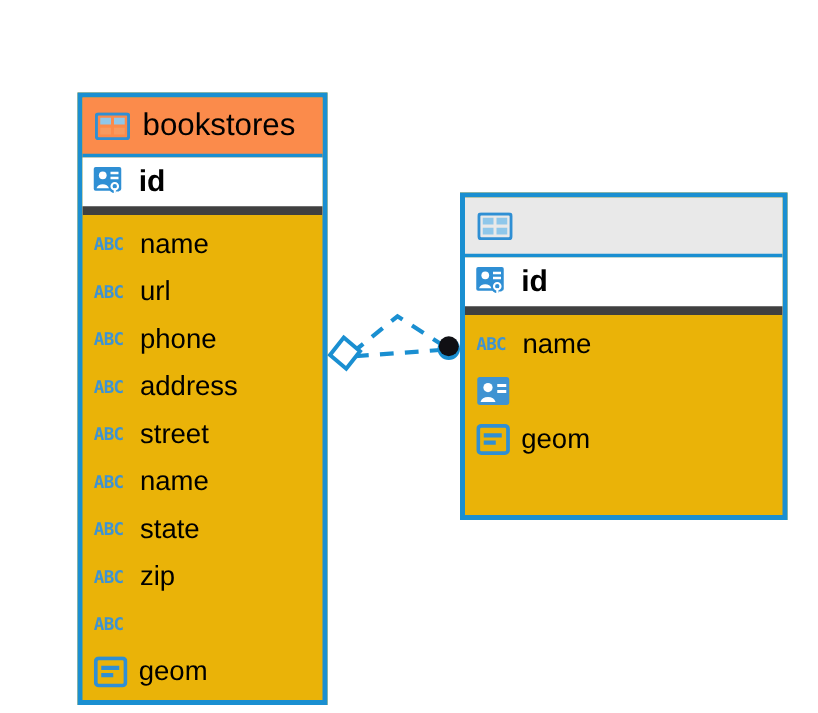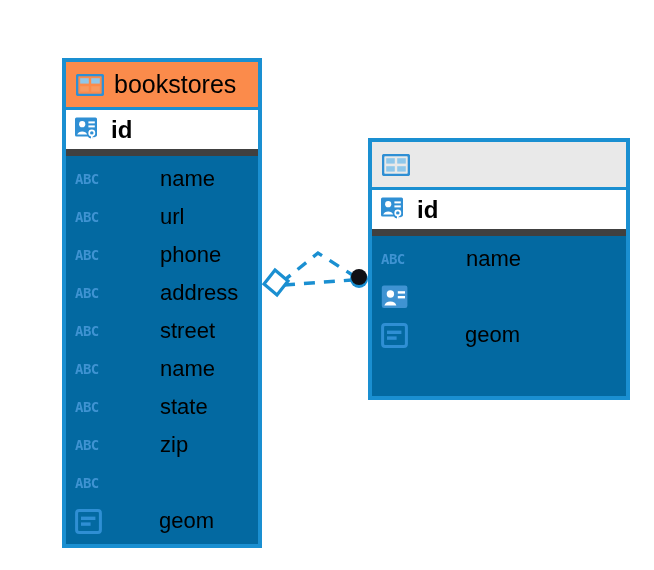--- a/index.html
+++ b/index.html
@@ -21,21 +21,22 @@
     inset: 0;
     width: 654px;
     height: 570px;
   }
 
   
   .entity {
     position: absolute;
     box-sizing: border-box;
     border: 4px solid #1a8fd1;
-    background: #0369a1;
+    background: #eab308;
+    margin-top: 16px;
   }
 
   .entity-header {
     box-sizing: border-box;
     display: flex;
     align-items: center;
     height: 48px;
     padding-left: 10px;
     border-bottom: 3px solid #1a8fd1;
   }
@@ -69,21 +70,20 @@
 
   .field-list {
     padding-top: 4px;
     padding-bottom: 4px;
   }
   .field-row {
     display: flex;
     align-items: center;
     height: 38px;
     padding-left: 9px;
-    gap: 48px;
   }
   .field-label {
     font-size: 22px;
     color: #000000;
     margin-left: 9px;
     line-height: 1;
     white-space: nowrap;
   }
 
   

